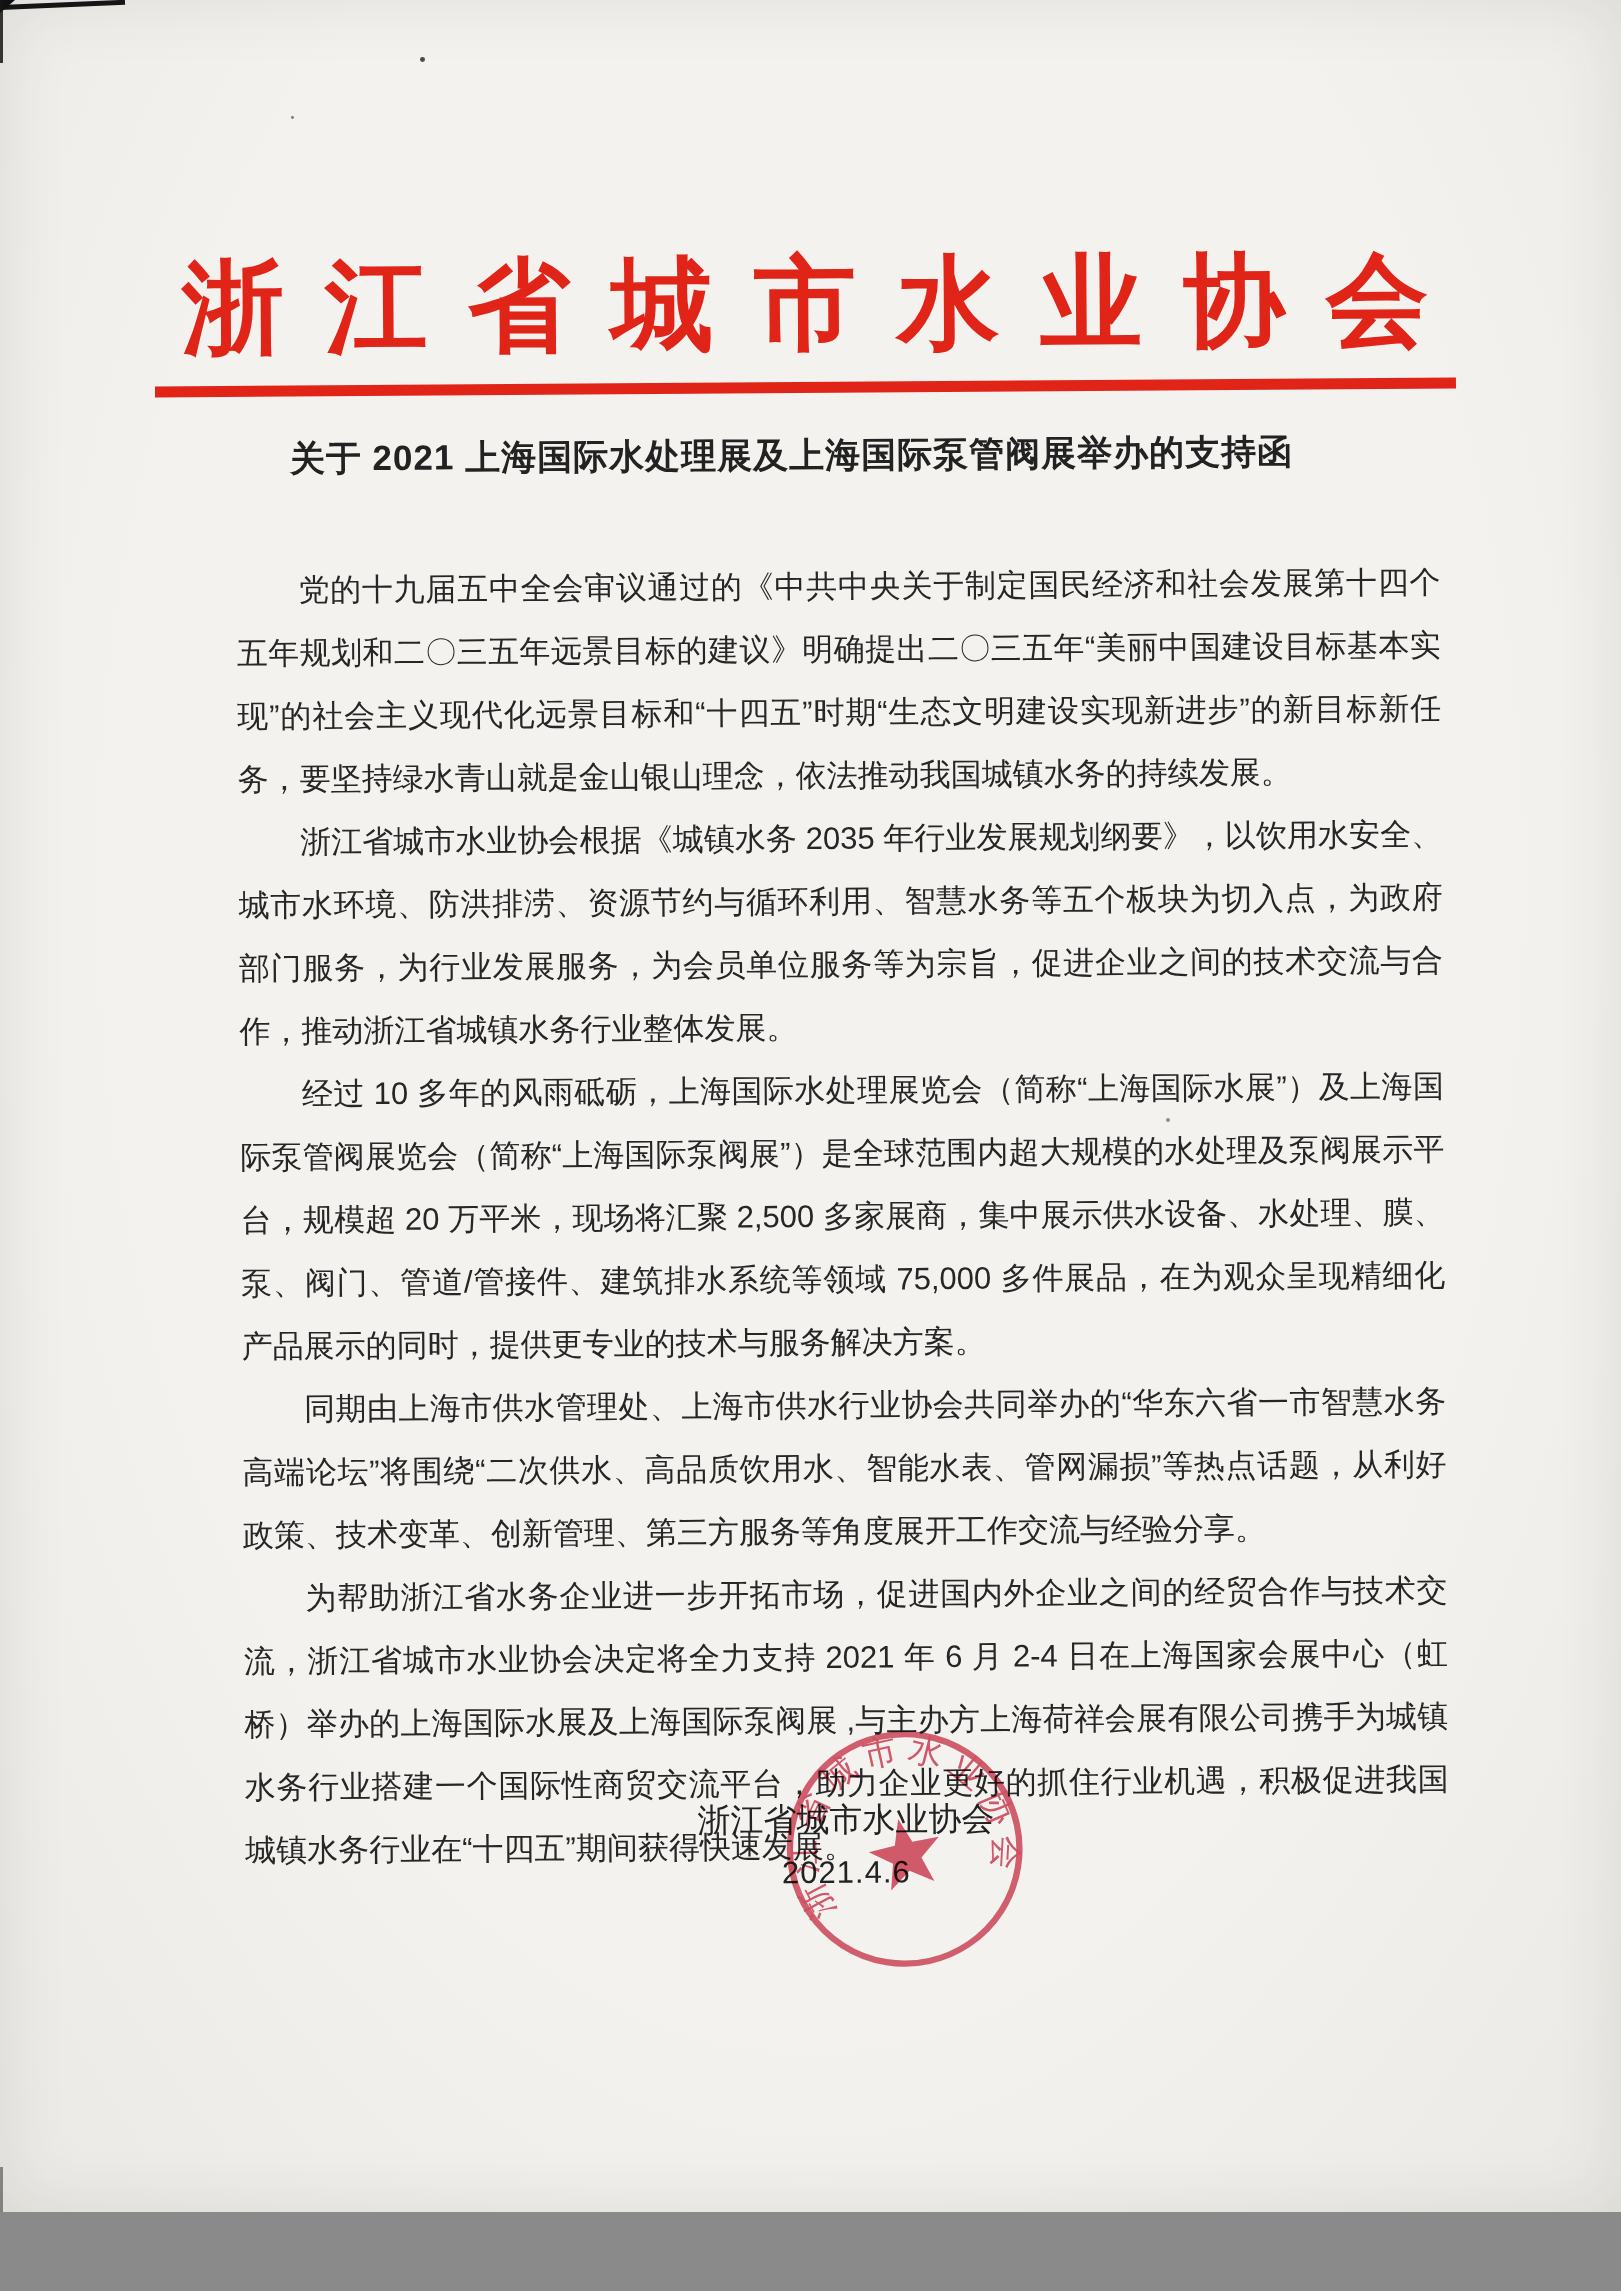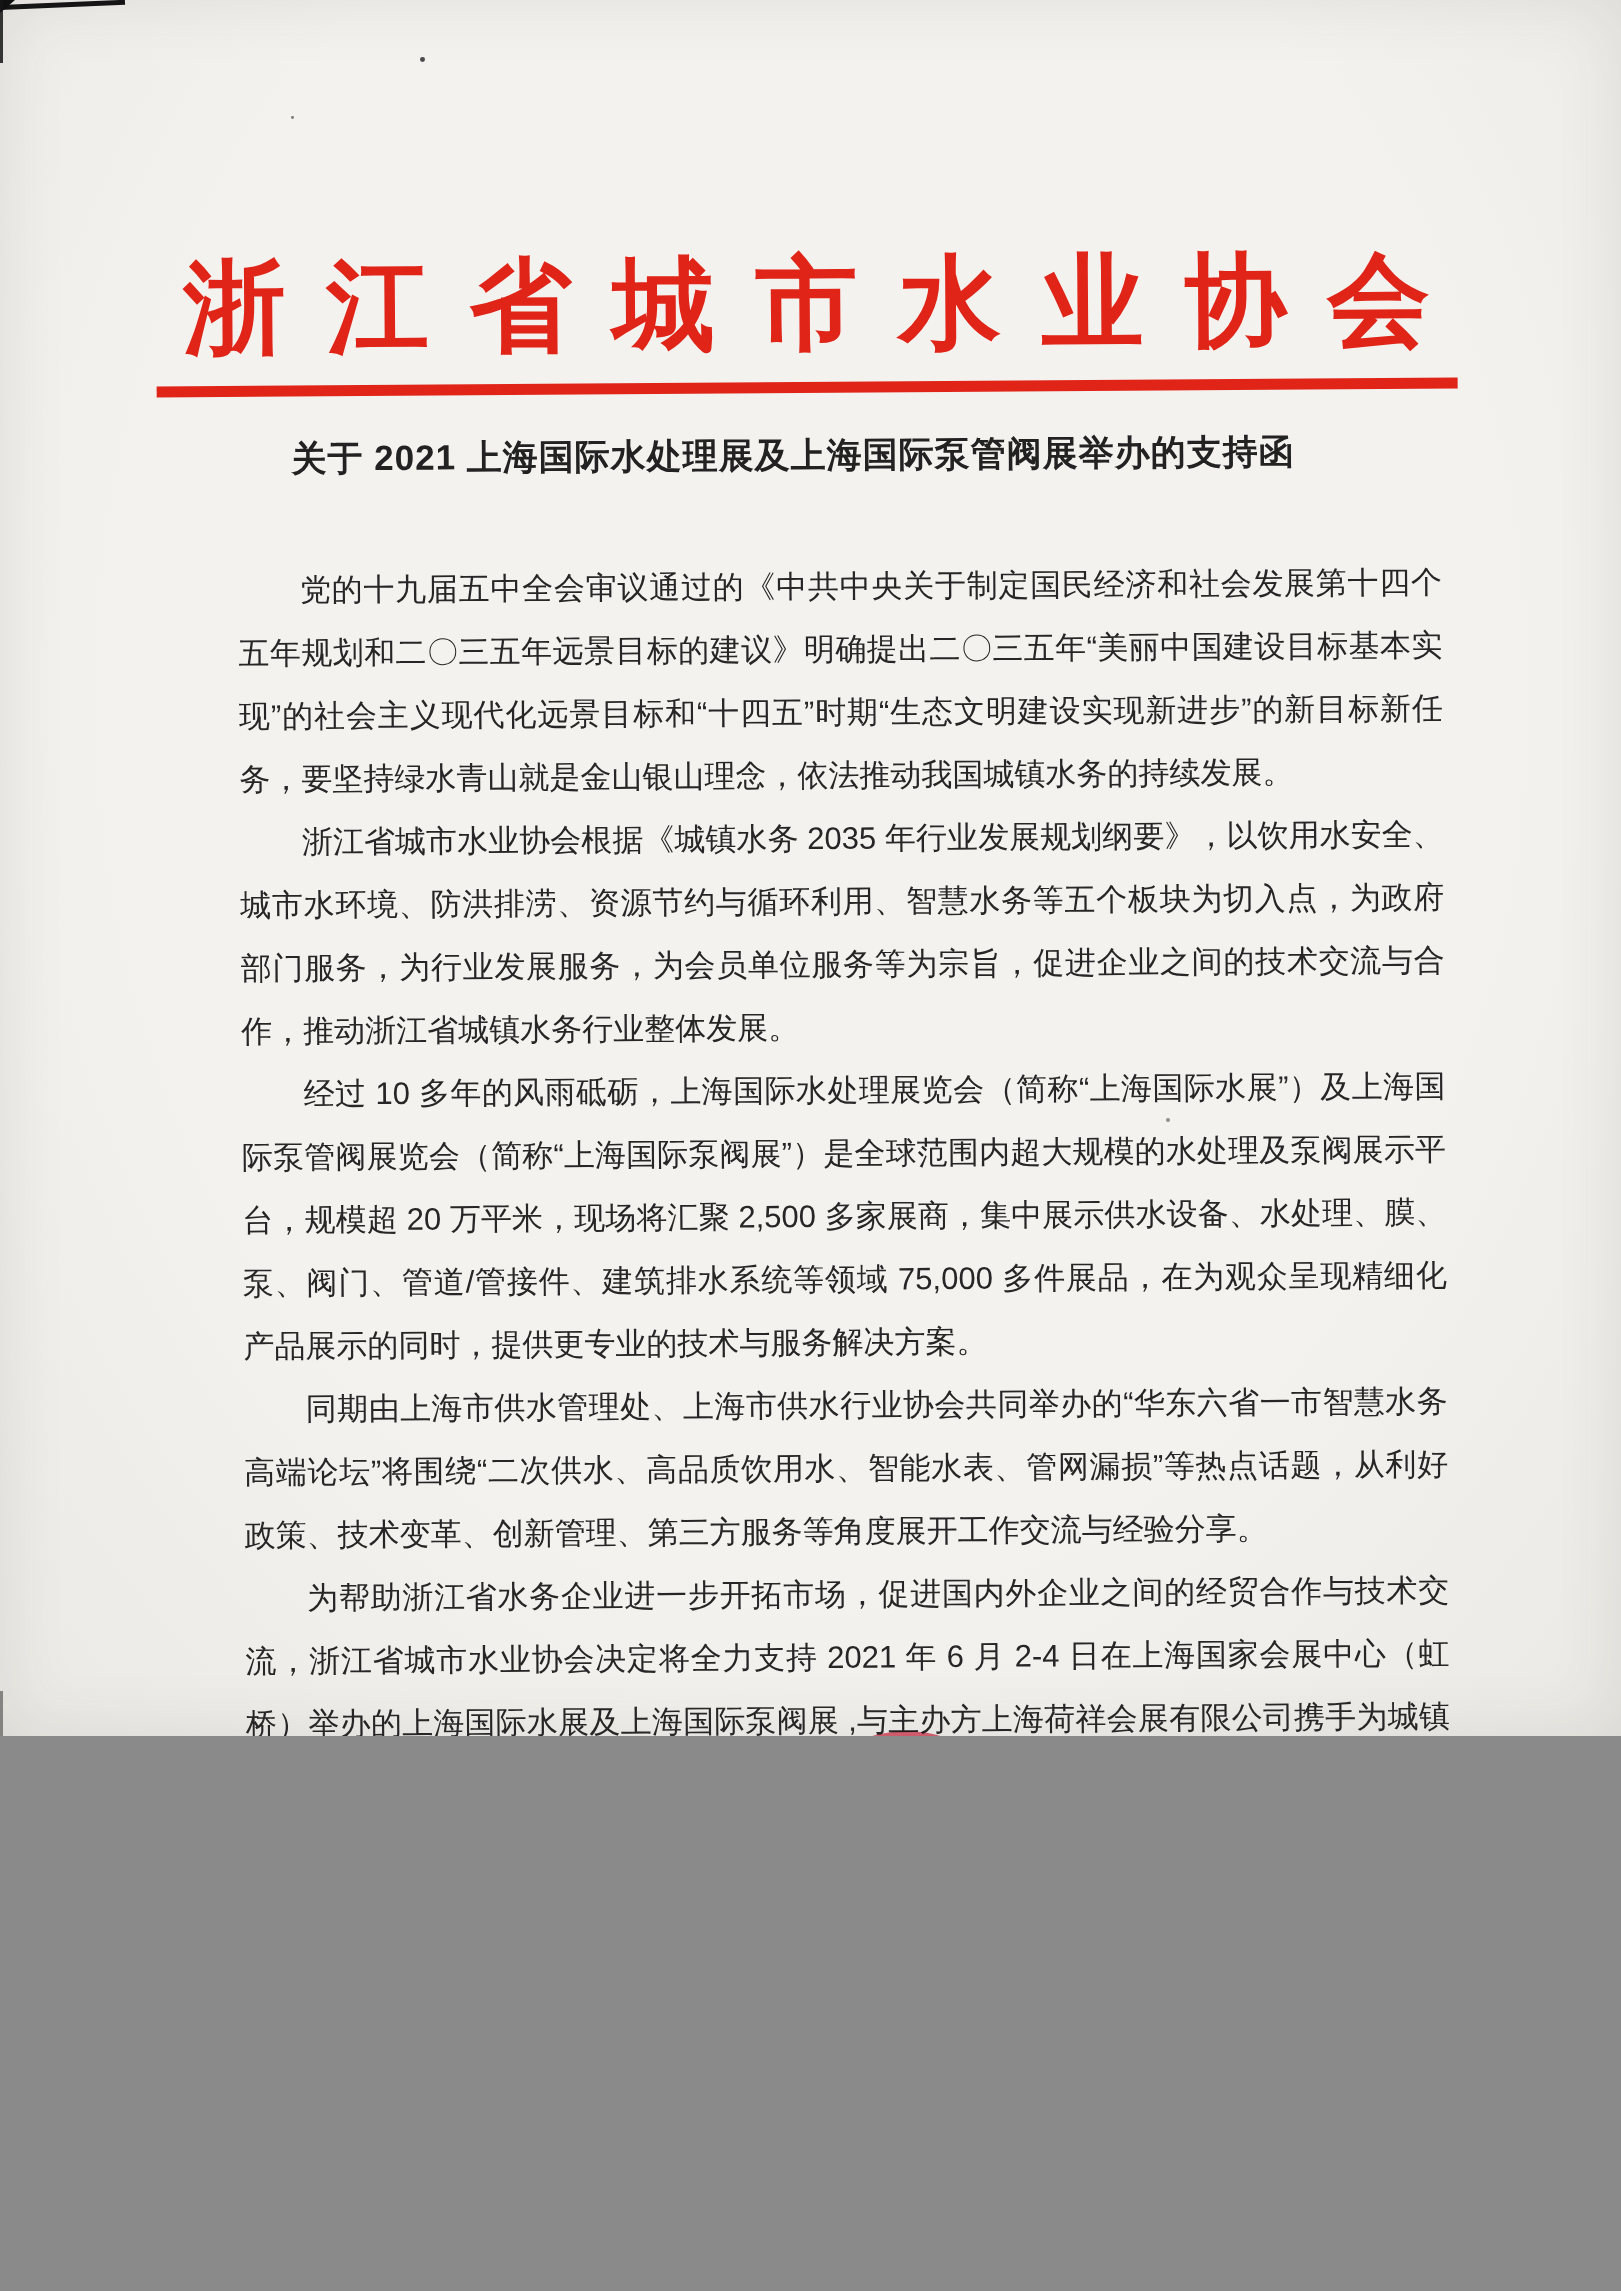--- a/index.html
+++ b/index.html
@@ -1,18 +1,18 @@
 <!DOCTYPE html>
 <html><head>
 <meta charset="utf-8">
 <style>
   html,body{margin:0;padding:0;background:#8a8a8a;}
   .page{
     position:relative;
-    width:1621px;height:1736px;
+    width:1621px;height:2212px;
     background:#f2f0ec;
     background-image:radial-gradient(ellipse at 50% 40%, #f4f2ef 60%, #ebe9e5 100%);
     box-shadow:inset 0 0 69px rgba(60,55,50,.10);
     overflow:hidden;
     font-family:"Liberation Sans","DejaVu Sans",sans-serif;
     color:#2b2b2b;
   }
   .content{position:absolute;inset:0;transform:rotate(-0.4deg);transform-origin:50% 50%;}
 
   

